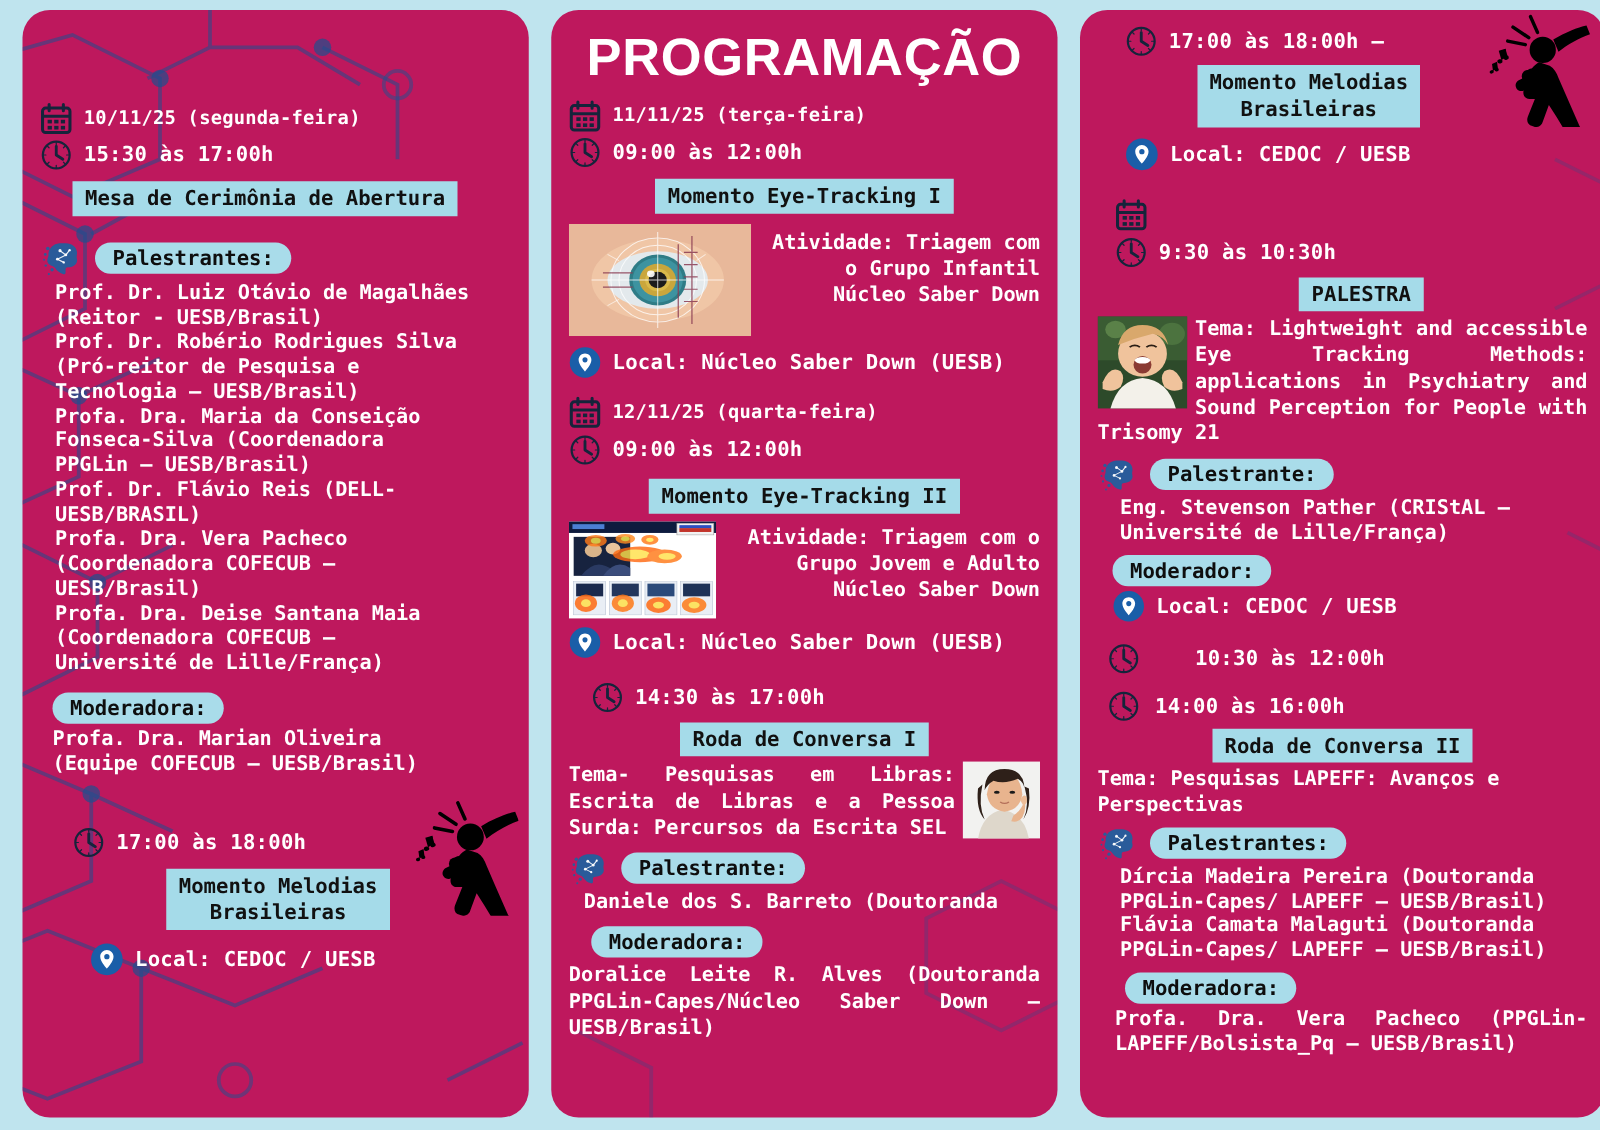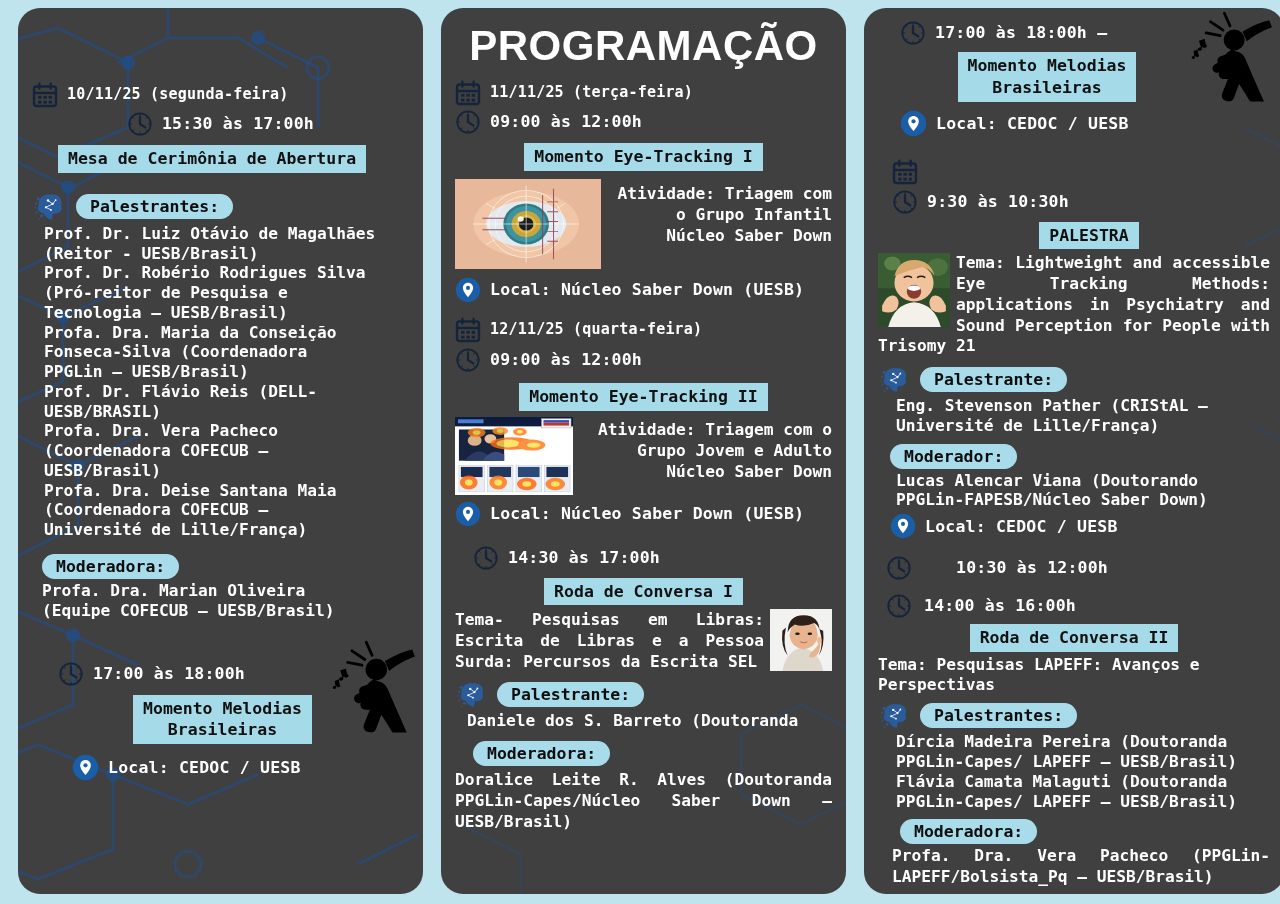--- a/index.html
+++ b/index.html
@@ -7,21 +7,21 @@
     width:1280px;height:904px;
     background:#bfe4ee;
     font-family:"DejaVu Sans Mono","Liberation Mono",monospace;
     overflow:hidden;
     position:relative;
   }
   .poster{position:absolute;inset:0;display:flex;gap:18px;padding:8px 8px 10px 8px;box-sizing:border-box;}
 
   .col{
     position:relative;
-    background:#404040;
+    background:#be185d;
     border-radius:22px;
     overflow:hidden;
     flex:0 0 auto;
     box-sizing:border-box;
   }
   .col1{width:405px;margin-left:10px;}
   .col2{width:405px;}
   .col3{width:420px;}
 
   .inner{position:relative;z-index:3;padding:12px 14px;box-sizing:border-box;height:100%;}
@@ -299,21 +299,21 @@
     </svg>
 
     <div class="inner">
       <div class="sec" style="margin-top:62px;">
         <div class="row">
           <svg class="ic" width="26" height="26">
               <use href="#sym-cal"></use>
             </svg>
           <div class="ln date">10/11/25 (segunda-feira)</div>
         </div>
-        <div class="row" style="margin-top:3px;justify-content:center;">
+        <div class="row" style="margin-top:3px;">
           <svg class="ic" width="26" height="26">
               <use href="#sym-clock"></use>
             </svg>
           <div class="ln time">15:30 às 17:00h</div>
         </div>
         <div class="bandwrap i" style="margin-top:8px;">
           <span class="band">Mesa de Cerimônia de Abertura</span>
         </div>
       </div>
 
@@ -542,24 +542,20 @@
         <span class="pill">Palestrante:</span>
       </div>
       <div class="names" style="margin-left:18px;">
         <div>Eng. Stevenson Pather (CRIStAL –</div>
         <div>Université de Lille/França)</div>
       </div>
 
       <div style="margin:8px 0 0 12px;">
         <span class="pill">Moderador:</span>
       </div>
-      <div class="names" style="margin-left:18px;">
-        <div>Lucas Alencar Viana (Doutorando</div>
-        <div>PPGLin-FAPESB/Núcleo Saber Down)</div>
-      </div>
       <div class="local" style="margin-left:12px;margin-top:3px;">
         <svg class="ic" width="26" height="26">
             <use href="#sym-pin"></use>
           </svg>
         <div class="ln">Local: CEDOC / UESB</div>
       </div>
 
       <div class="row" style="margin-top:16px;margin-left:8px;gap:44px;">
         <svg class="ic" width="26" height="26">
             <use href="#sym-clock"></use>

